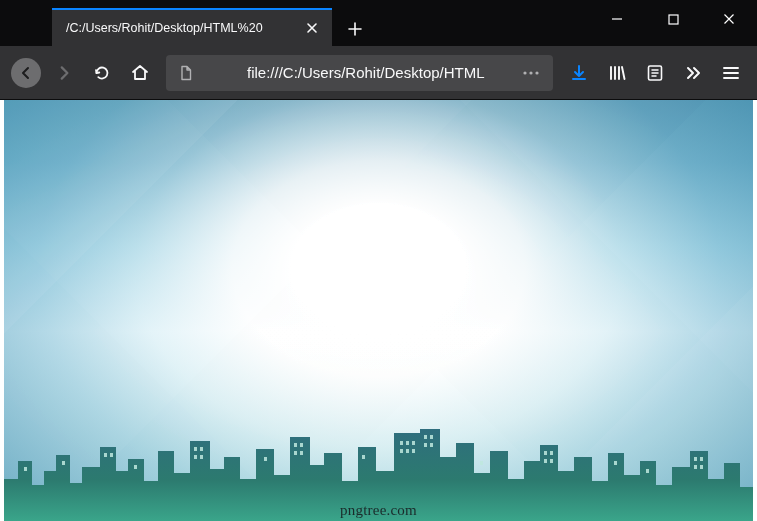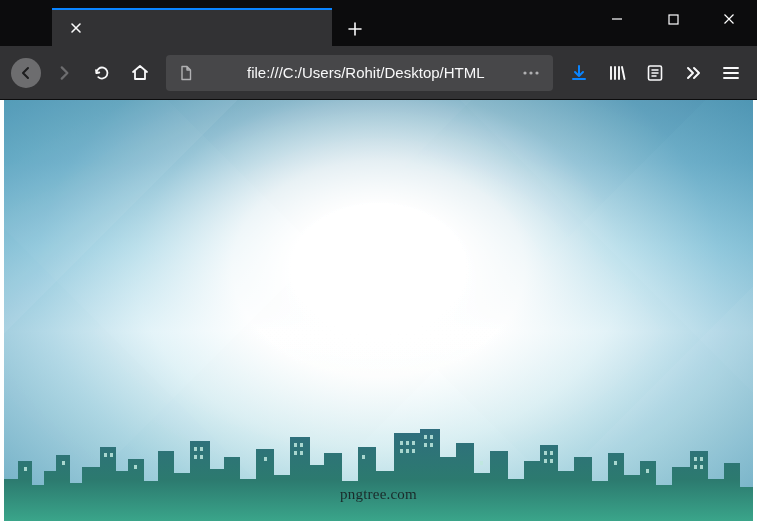--- a/index.html
+++ b/index.html
@@ -131,35 +131,36 @@
     opacity:0.7;
   }
   .skyline {
     position: absolute;
     left: 4px; right: 4px; bottom: 0;
     height: 120px;
   }
   .watermark {
     position: absolute;
     left: 50%; transform: translateX(-50%);
-    bottom: 18px;
+    bottom: 2px;
     font-family: Georgia, serif;
     font-size: 15px;
     color: #1a2a2a;
     letter-spacing: 0.2px;
   }
 
   svg { display:block; }
 </style>
 </head>
 <body>
 
 <div class="titlebar">
   <div class="tab-strip">
     <div class="tab">
+      <span class="tab-title">/C:/Users/Rohit/Desktop/HTML%20</span>
       <span class="tab-close">
         <svg width="12" height="12" viewBox="0 0 12 12">
             <path d="M2 2 L10 10 M10 2 L2 10" stroke="currentColor" stroke-width="1.6" stroke-linecap="round"></path>
           </svg>
       </span>
     </div>
     <div class="newtab-btn">
       <span>
         <svg width="14" height="14" viewBox="0 0 14 14">
             <path d="M7 1 V13 M1 7 H13" stroke="currentColor" stroke-width="1.6" stroke-linecap="round"></path>

